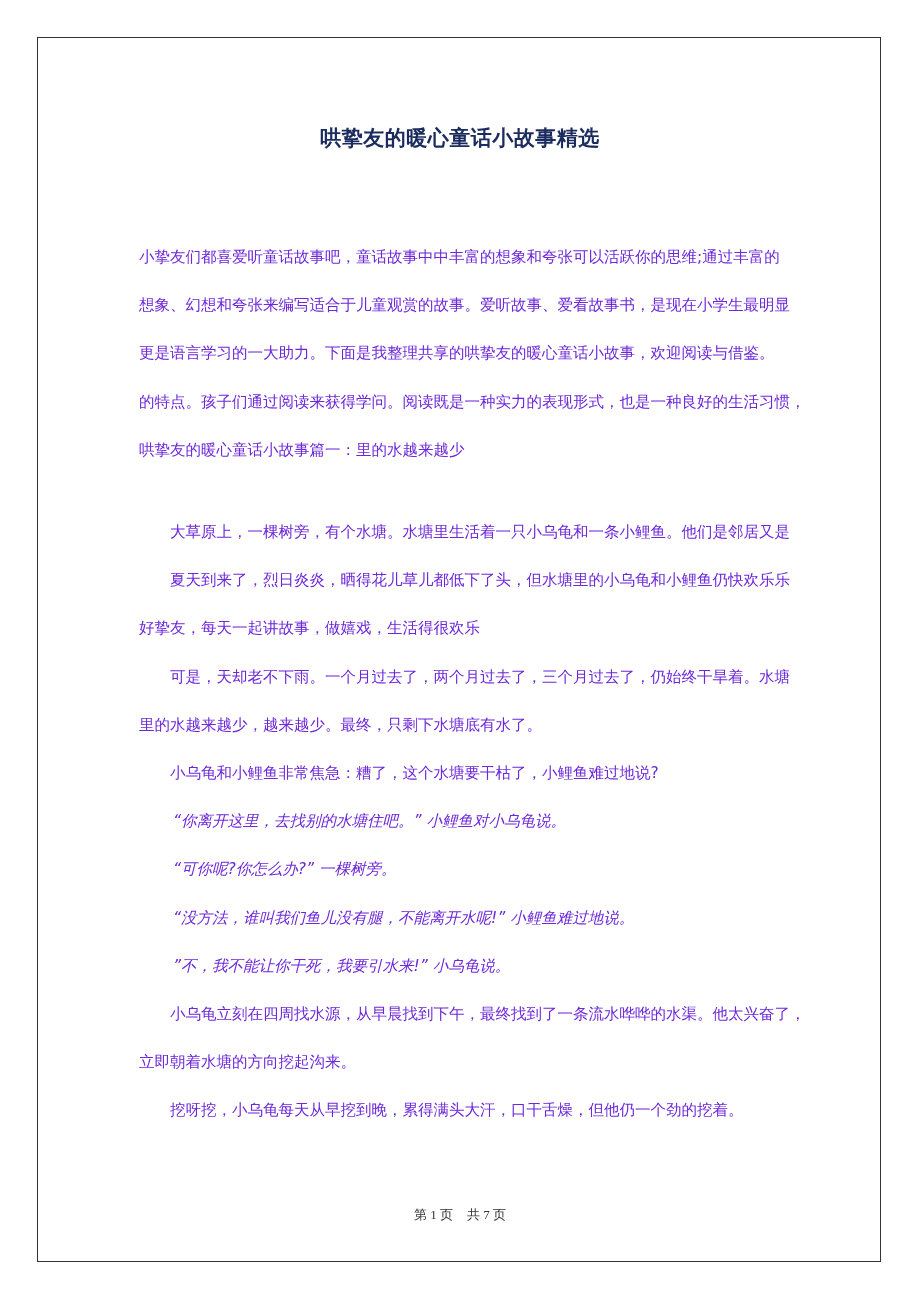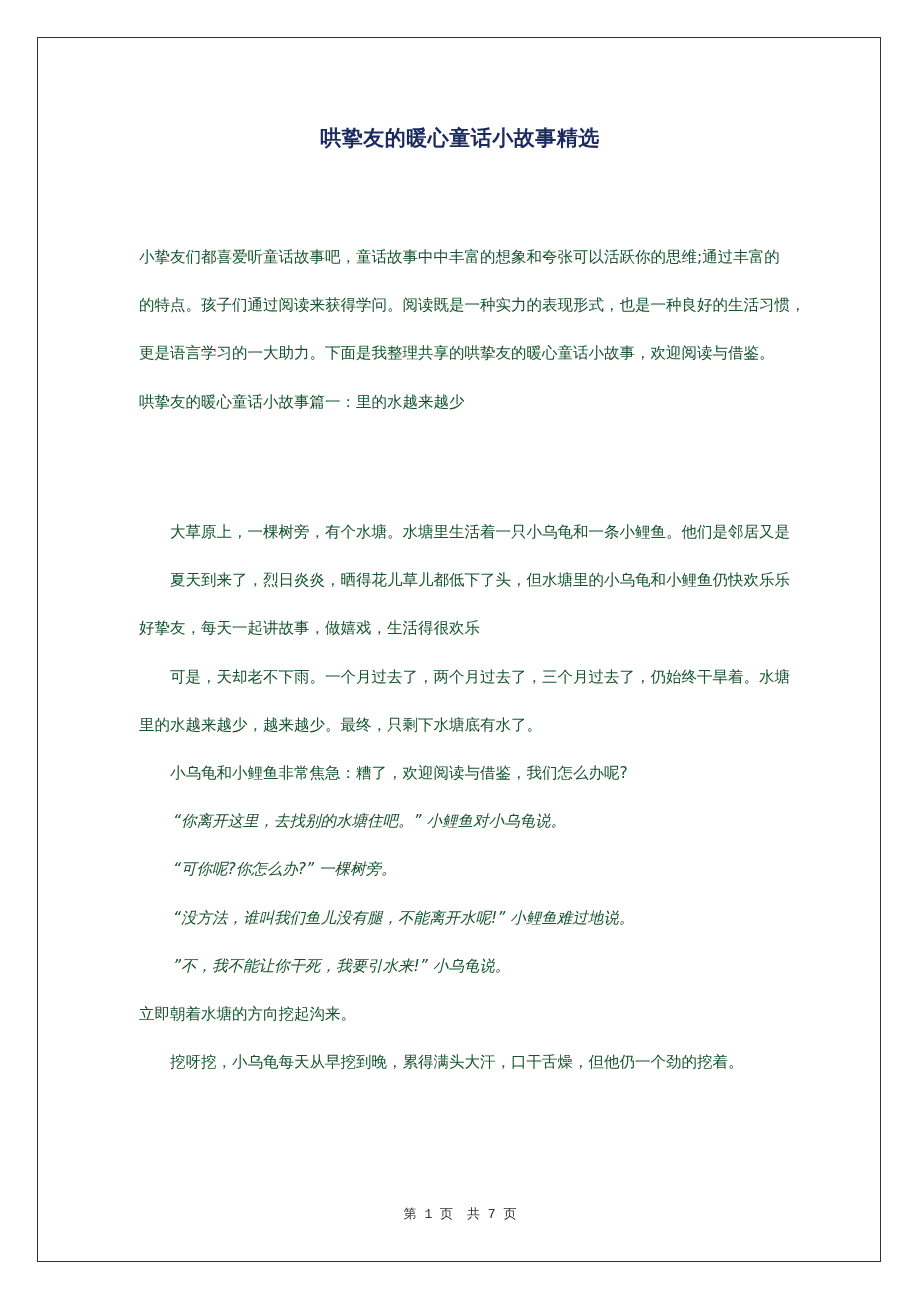--- a/index.html
+++ b/index.html
@@ -35,74 +35,76 @@
       color: #1b2b5e;
       letter-spacing: 0.5px;
       line-height: 34px;
     }
     .body-text {
       position: absolute;
       left: 139px;
       width: 645px;
       font-size: 15.5px;
       line-height: 48.2px;
-      color: #14532d;
+      color: #6d28d9;
       white-space: nowrap;
     }
     .line {
       display: block;
       height: 48.2px;
       overflow: visible;
     }
     .indent {
       padding-left: 31px;
     }
     .quote-indent {
       padding-left: 34px;
       font-style: italic;
     }
     .footer {
       position: absolute;
       left: 0;
       width: 920px;
       top: 1205px;
       text-align: center;
-      font-family: Liberation Mono, monospace;
+      font-family: Liberation Serif, serif;
       font-size: 13px;
       color: #333333;
       line-height: 20px;
     }
     .footer span + span {
       margin-left: 14px;
     }
   </style>
 </head>
 <body>
 
 <div class="page-frame"></div>
 
 <div class="title">哄挚友的暖心童话小故事精选</div>
 
 <div class="body-text" style="top:233px;">
   <span class="line">小挚友们都喜爱听童话故事吧，童话故事中中丰富的想象和夸张可以活跃你的思维;通过丰富的</span>
+  <span class="line">想象、幻想和夸张来编写适合于儿童观赏的故事。爱听故事、爱看故事书，是现在小学生最明显</span>
+  <span class="line">更是语言学习的一大助力。下面是我整理共享的哄挚友的暖心童话小故事，欢迎阅读与借鉴。</span>
   <span class="line">的特点。孩子们通过阅读来获得学问。阅读既是一种实力的表现形式，也是一种良好的生活习惯，</span>
-  <span class="line">更是语言学习的一大助力。下面是我整理共享的哄挚友的暖心童话小故事，欢迎阅读与借鉴。</span>
   <span class="line">哄挚友的暖心童话小故事篇一：里的水越来越少</span>
 </div>
 
 <div class="body-text" style="top:508px;">
   <span class="line indent">大草原上，一棵树旁，有个水塘。水塘里生活着一只小乌龟和一条小鲤鱼。他们是邻居又是</span>
   <span class="line indent">夏天到来了，烈日炎炎，晒得花儿草儿都低下了头，但水塘里的小乌龟和小鲤鱼仍快欢乐乐</span>
   <span class="line">好挚友，每天一起讲故事，做嬉戏，生活得很欢乐</span>
   <span class="line indent">可是，天却老不下雨。一个月过去了，两个月过去了，三个月过去了，仍始终干旱着。水塘</span>
   <span class="line">里的水越来越少，越来越少。最终，只剩下水塘底有水了。</span>
-  <span class="line indent">小乌龟和小鲤鱼非常焦急：糟了，欢迎阅读与借鉴，我们怎么办呢?</span>
+  <span class="line indent">小乌龟和小鲤鱼非常焦急：糟了，这个水塘要干枯了，小鲤鱼难过地说?</span>
   <span class="line quote-indent">“你离开这里，去找别的水塘住吧。” 小鲤鱼对小乌龟说。</span>
   <span class="line quote-indent">“可你呢?你怎么办?” 一棵树旁。</span>
   <span class="line quote-indent">“没方法，谁叫我们鱼儿没有腿，不能离开水呢!” 小鲤鱼难过地说。</span>
   <span class="line quote-indent">”不，我不能让你干死，我要引水来!” 小乌龟说。</span>
+  <span class="line indent">小乌龟立刻在四周找水源，从早晨找到下午，最终找到了一条流水哗哗的水渠。他太兴奋了，</span>
   <span class="line">立即朝着水塘的方向挖起沟来。</span>
   <span class="line indent">挖呀挖，小乌龟每天从早挖到晚，累得满头大汗，口干舌燥，但他仍一个劲的挖着。</span>
 </div>
 
 <div class="footer">
   <span>第 1 页</span><span>共 7 页</span>
 </div>
 
 </body></html>

